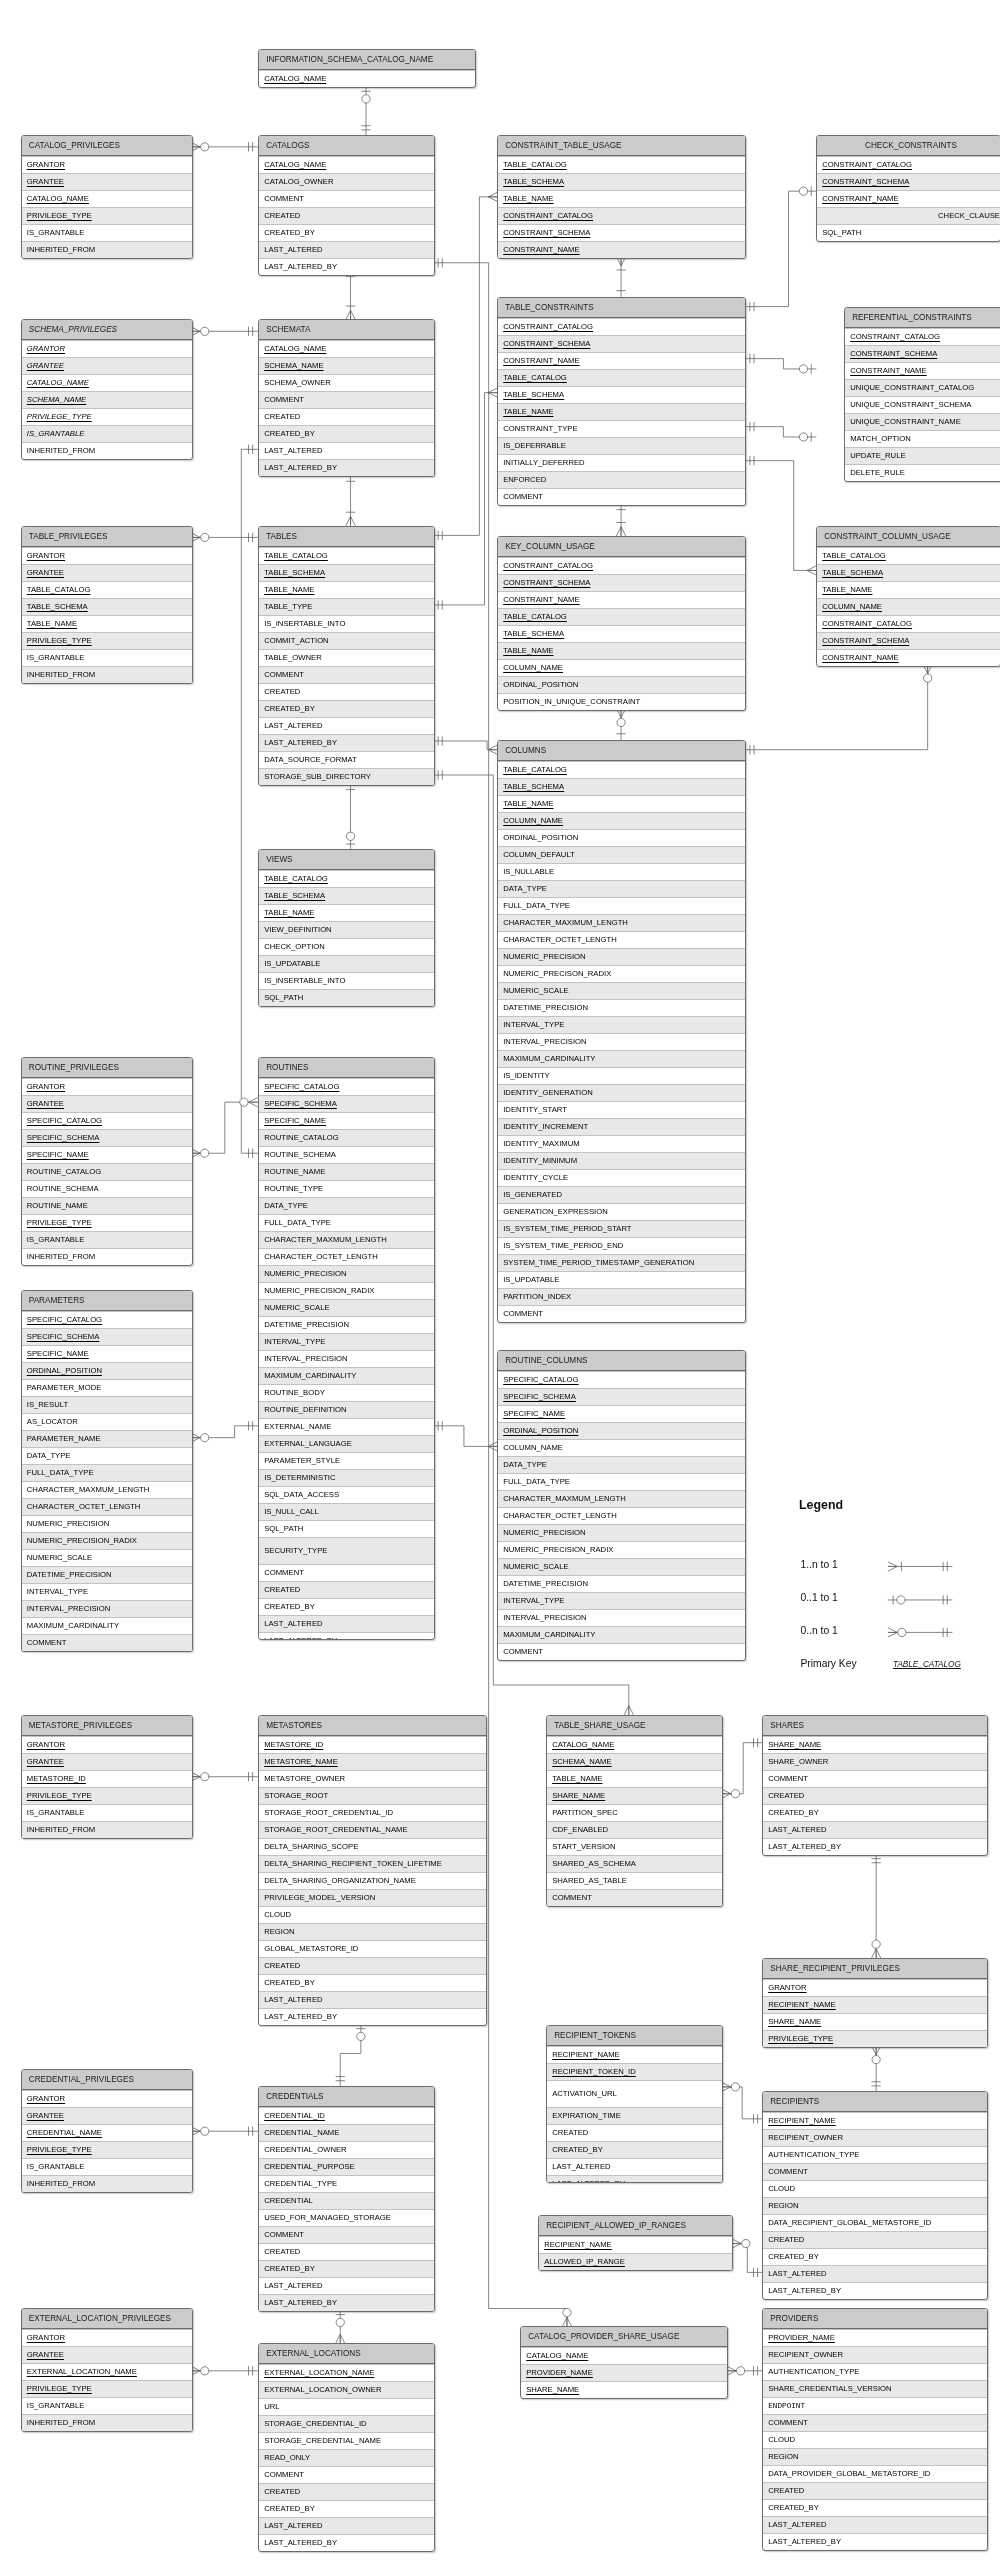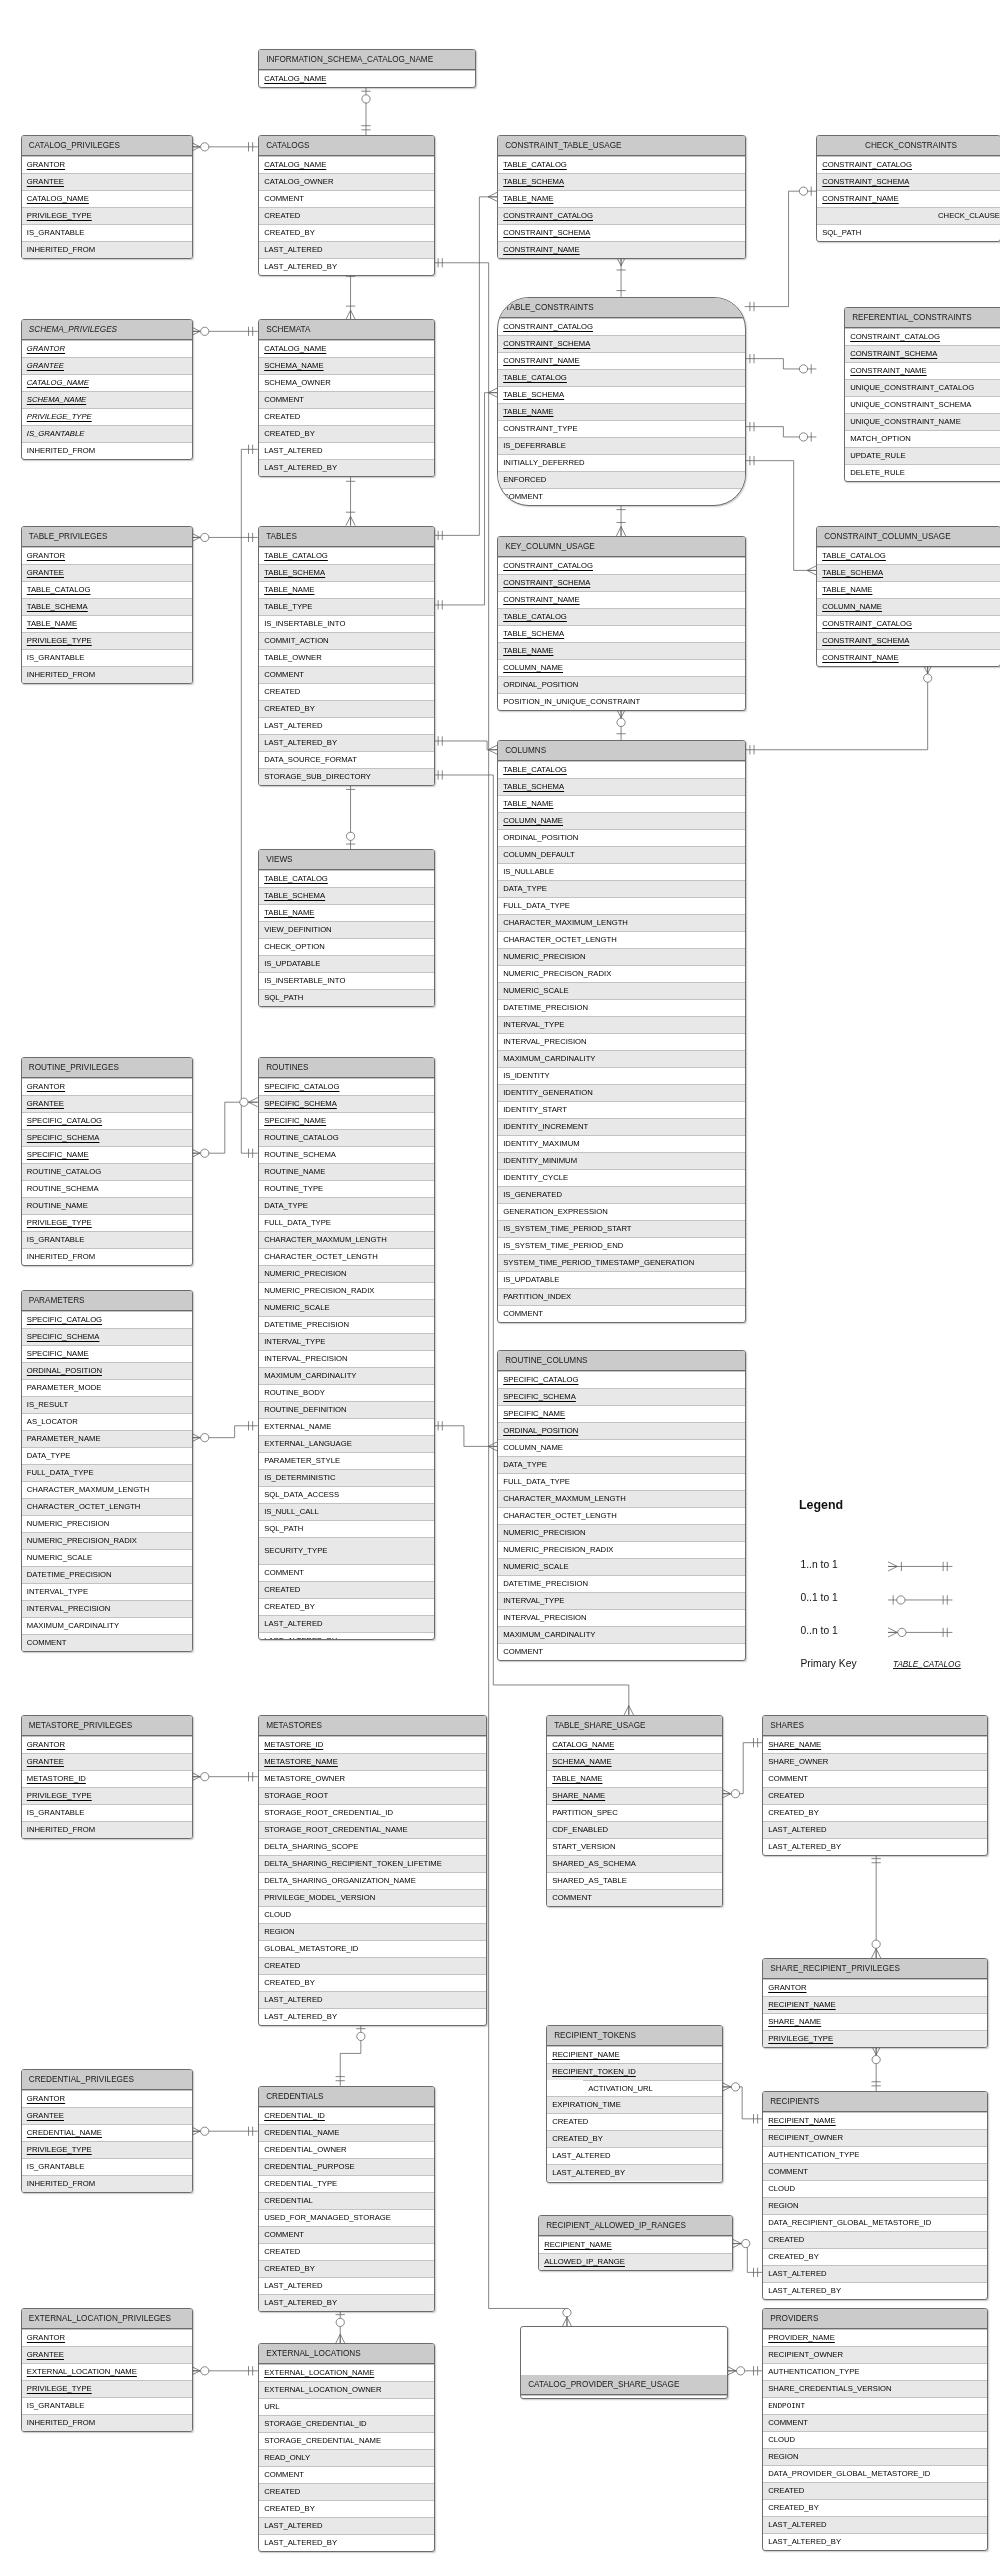--- a/index.html
+++ b/index.html
@@ -352,21 +352,21 @@
         <div class="entity-row" style="height: 17px;">
           <span class="u">CONSTRAINT_NAME</span>
         </div>
         <div class="entity-row alt" style="height: 17px; justify-content: flex-end;">
           <span>CHECK_CLAUSE</span>
         </div>
         <div class="entity-row" style="height: 17px;">
           <span>SQL_PATH</span>
         </div>
       </div>
-      <div class="entity" style="left: 497px; top: 297px; width: 247px; height: 207px; border-radius: 32px;">
+      <div class="entity" style="left: 497px; top: 297px; width: 247px; height: 207px;">
     <div class="entity-header" style="height: 19.6px;">TABLE_CONSTRAINTS</div>
   <div class="entity-row" style="height: 17px;">
           <span class="u">CONSTRAINT_CATALOG</span>
         </div>
         <div class="entity-row alt" style="height: 17px;">
           <span class="u">CONSTRAINT_SCHEMA</span>
         </div>
         <div class="entity-row" style="height: 17px;">
           <span class="u">CONSTRAINT_NAME</span>
         </div>
@@ -1134,21 +1134,21 @@
         </div>
       </div>
       <div class="entity" style="left: 546px; top: 2025px; width: 175px; height: 156px;">
     <div class="entity-header" style="height: 19.6px;">RECIPIENT_TOKENS</div>
   <div class="entity-row" style="height: 17px;">
           <span class="u">RECIPIENT_NAME</span>
         </div>
         <div class="entity-row alt" style="height: 17px;">
           <span class="u">RECIPIENT_TOKEN_ID</span>
         </div>
-        <div class="entity-row" style="height: 16px; margin-left: 36px;">
+        <div class="entity-row" style="height: 27px;">
           <span>ACTIVATION_URL</span>
         </div>
         <div class="entity-row alt" style="height: 17px;">
           <span>EXPIRATION_TIME</span>
         </div>
         <div class="entity-row" style="height: 17px;">
           <span>CREATED</span>
         </div>
         <div class="entity-row alt" style="height: 17px;">
           <span>CREATED_BY</span>
@@ -1316,21 +1316,21 @@
           <span>CREATED_BY</span>
         </div>
         <div class="entity-row alt" style="height: 17px;">
           <span>LAST_ALTERED</span>
         </div>
         <div class="entity-row" style="height: 17px;">
           <span>LAST_ALTERED_BY</span>
         </div>
       </div>
       <div class="entity" style="left: 520px; top: 2326px; width: 206px; height: 71px;">
-    <div class="entity-header" style="height: 19.6px; margin-top: 48px;">CATALOG_PROVIDER_SHARE_USAGE</div>
+    <div class="entity-header" style="height: 19.6px;">CATALOG_PROVIDER_SHARE_USAGE</div>
   <div class="entity-row" style="height: 17px;">
           <span class="u">CATALOG_NAME</span>
         </div>
         <div class="entity-row alt" style="height: 17px;">
           <span class="u">PROVIDER_NAME</span>
         </div>
         <div class="entity-row" style="height: 17px;">
           <span class="u">SHARE_NAME</span>
         </div>
       </div>

